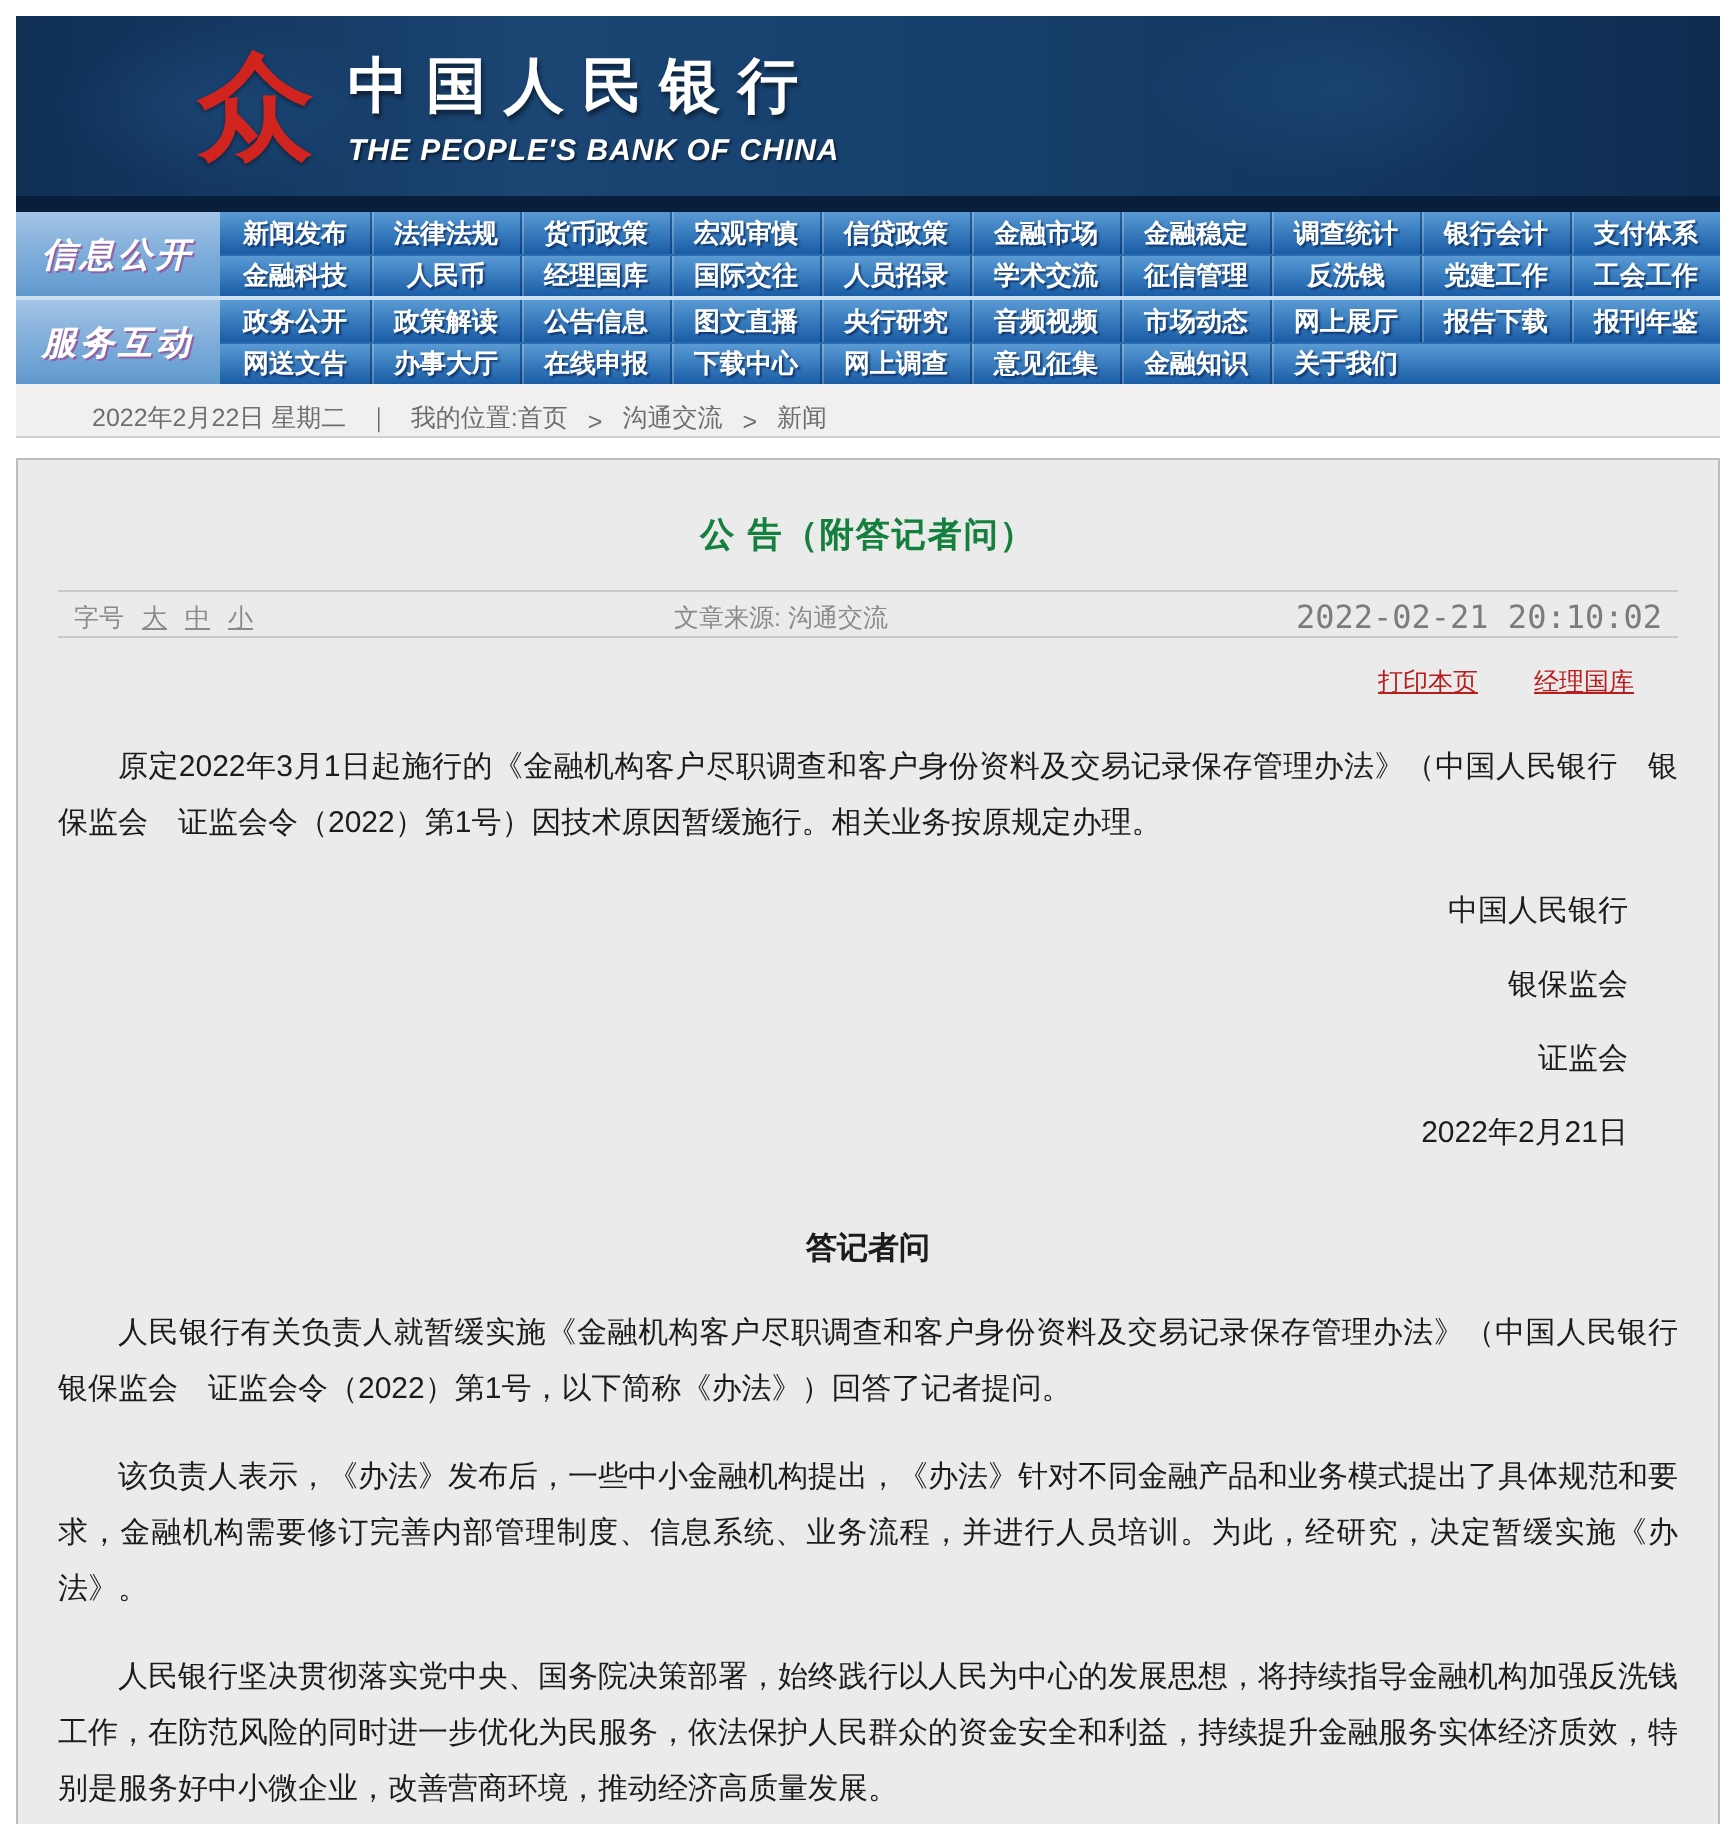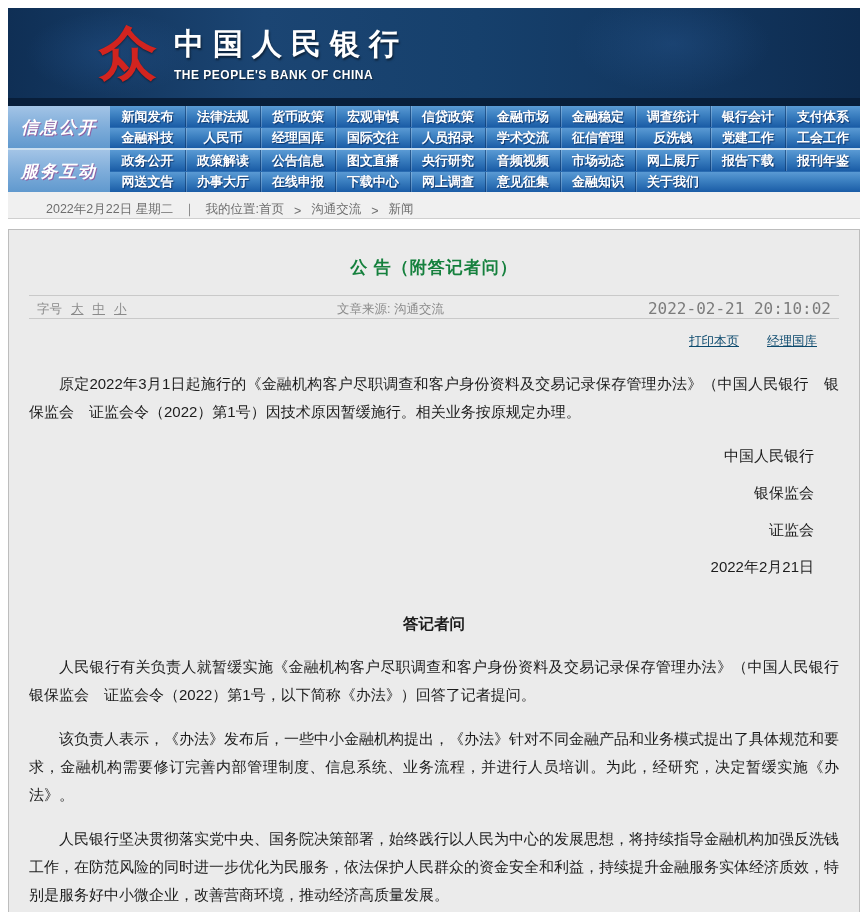--- a/index.html
+++ b/index.html
@@ -16,21 +16,21 @@
     display:flex; align-items:center;
   }
   .logo-mark {
     margin-left:92px; width:56px; height:64px; display:flex; align-items:center; justify-content:center;
     color:#d2241f; font-size:58px; font-weight:bold; line-height:1;
     font-family:"DejaVu Serif","Liberation Serif",serif;
     text-shadow:0 1px 2px rgba(0,0,0,.45);
   }
   .brand { margin-left:18px; color:#fff; }
   .brand-cn { font-size:30px; font-weight:bold; letter-spacing:9px; text-shadow:1px 2px 2px rgba(0,0,0,.5); }
-  .brand-en { font-size:12px; font-weight:bold; letter-spacing:.5px; margin-top:3px; text-shadow:1px 1px 1px rgba(0,0,0,.5); }
+  .brand-en { font-size:15px; font-weight:bold; letter-spacing:.5px; margin-top:3px; text-shadow:1px 1px 1px rgba(0,0,0,.5);font-style:italic; }
   .header-bottom-bar { height:8px; background:#081e3a; }
 
   
   .nav-band { display:flex; }
   .nav-band + .nav-band { border-top:2px solid #cadff0; }
   .nav-label {
     width:102px; display:flex; align-items:center; justify-content:center;
     background:linear-gradient(180deg,#a3c4e6 0%, #7fad da 50%, #6099ce 100%);
     background:linear-gradient(180deg,#a3c4e6 0%, #7fadda 50%, #6099ce 100%);
     color:#fff; font-size:17px; font-weight:bold; font-style:italic; letter-spacing:2px;
@@ -71,21 +71,21 @@
     margin-top:16px; border-top:1px solid #c9c9c9; border-bottom:1px solid #c9c9c9;
     height:24px; display:flex; align-items:flex-end; font-size:12.5px; color:#8a8a8a;
     padding:0 8px;
   }
   .meta-left { flex:0 0 300px; display:flex; gap:9px; }
   .meta-left .fs-link { text-decoration:underline; cursor:pointer; }
   .meta-center { flex:1; text-align:left; }
   .meta-right { flex:0 0 auto; color:#7c7c7c; font-family:"DejaVu Sans Mono","Liberation Mono",monospace; font-size:16px; }
 
   .print-row { display:flex; justify-content:flex-end; gap:28px; margin-top:14px; padding-right:22px; }
-  .print-row .plink { font-size:12.5px; color:#0c4a6e; text-decoration:underline; cursor:pointer; }
+  .print-row .plink { font-size:12.5px; color:#b91c1c; text-decoration:underline; cursor:pointer; }
 
   .body-text { margin-top:20px; font-size:15px; line-height:28px; color:#1c1c1c; }
   .body-text p { text-indent:2em; text-align:justify; margin-bottom:16px; }
 
   .sign-block { margin-top:8px; }
   .sign-line { text-align:right; padding-right:25px; font-size:15px; color:#1c1c1c; line-height:27px; margin-bottom:10px; }
 
   .qa-title { text-align:center; font-size:15.5px; font-weight:bold; color:#1c1c1c; margin:34px 0 18px 0; }
 </style>
 </head>

